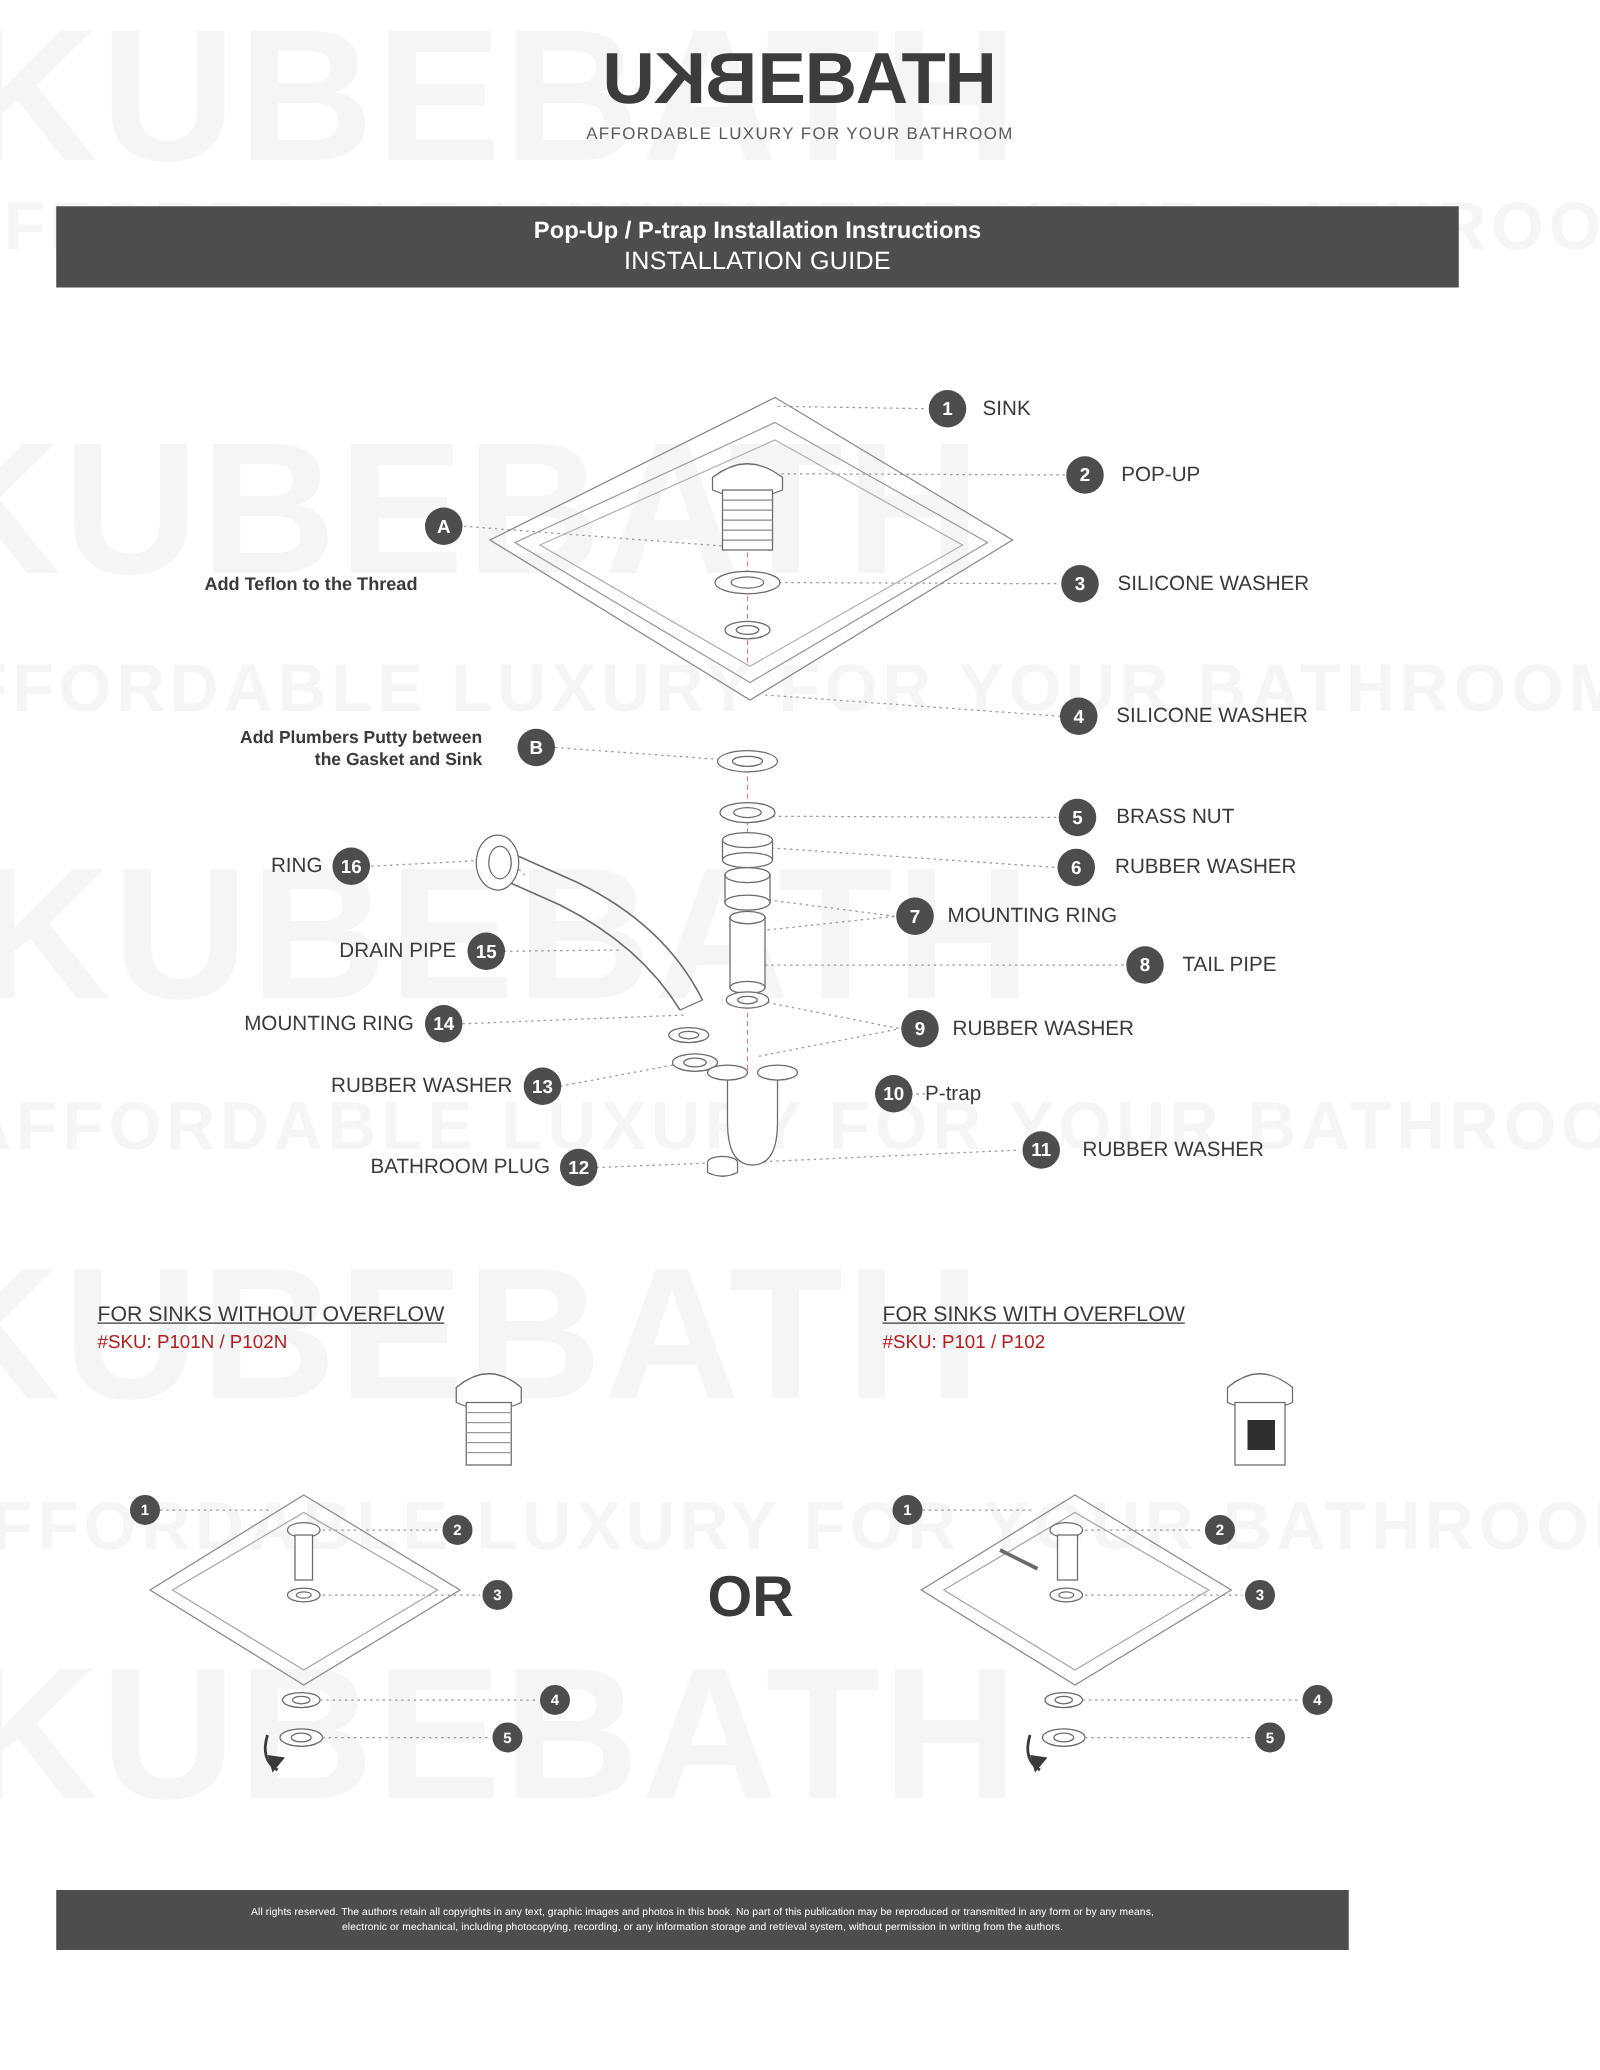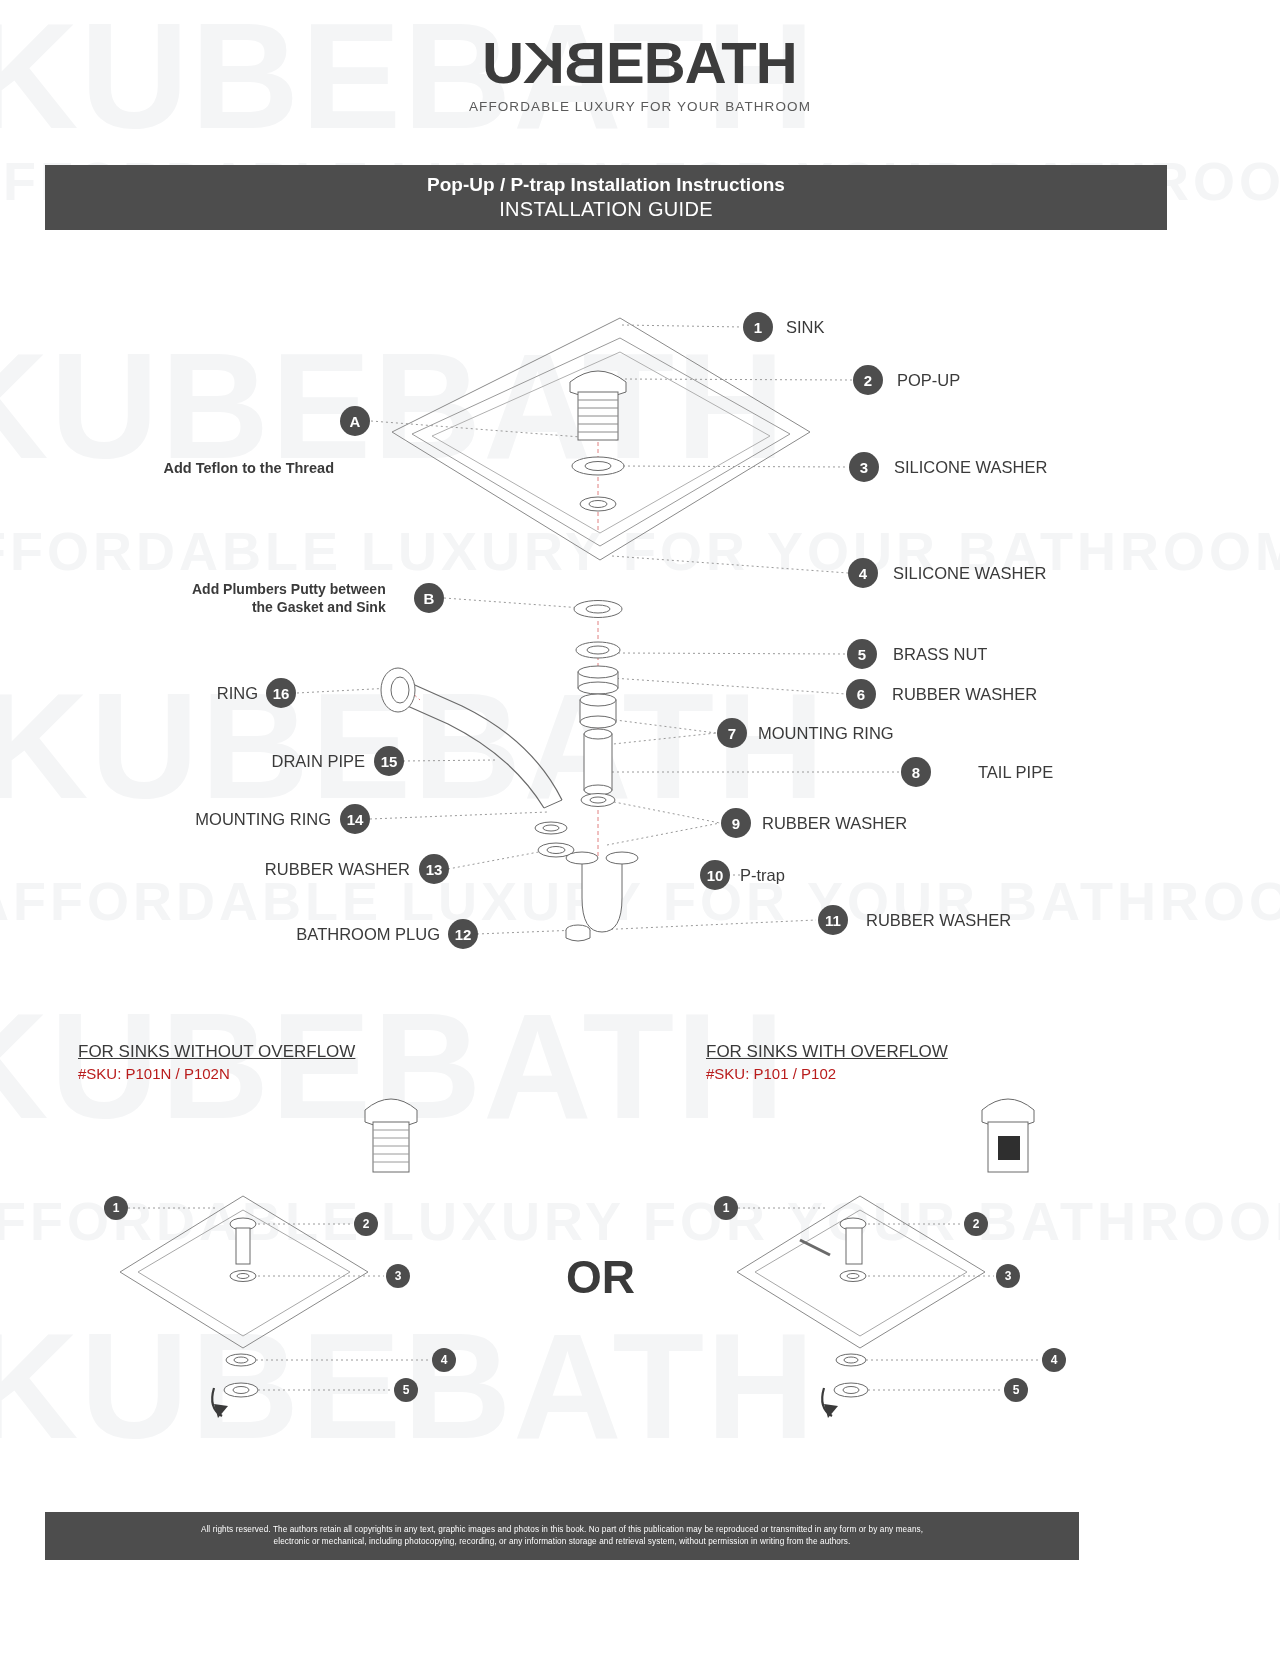--- a/index.html
+++ b/index.html
@@ -215,21 +215,21 @@
   <div class="marker m-lg" style="left:862px;top:654px;">5</div>
   <div class="lbl r" style="left:893px;top:654px;">BRASS NUT</div>
 
   <div class="marker m-lg" style="left:861px;top:694px;">6</div>
   <div class="lbl r" style="left:892px;top:694px;">RUBBER WASHER</div>
 
   <div class="marker m-lg" style="left:732px;top:733px;">7</div>
   <div class="lbl r" style="left:758px;top:733px;">MOUNTING RING</div>
 
   <div class="marker m-lg" style="left:916px;top:772px;">8</div>
-  <div class="lbl r" style="left:946px;top:772px;margin-left:32px;">TAIL PIPE</div>
+  <div class="lbl r" style="left:946px;top:772px;">TAIL PIPE</div>
 
   <div class="marker m-lg" style="left:736px;top:823px;">9</div>
   <div class="lbl r" style="left:762px;top:823px;">RUBBER WASHER</div>
 
   <div class="marker m-lg" style="left:715px;top:875px;">10</div>
   <div class="lbl r" style="left:740px;top:875px;">P-trap</div>
 
   <div class="marker m-lg" style="left:833px;top:920px;">11</div>
   <div class="lbl r" style="left:866px;top:920px;">RUBBER WASHER</div>
 

